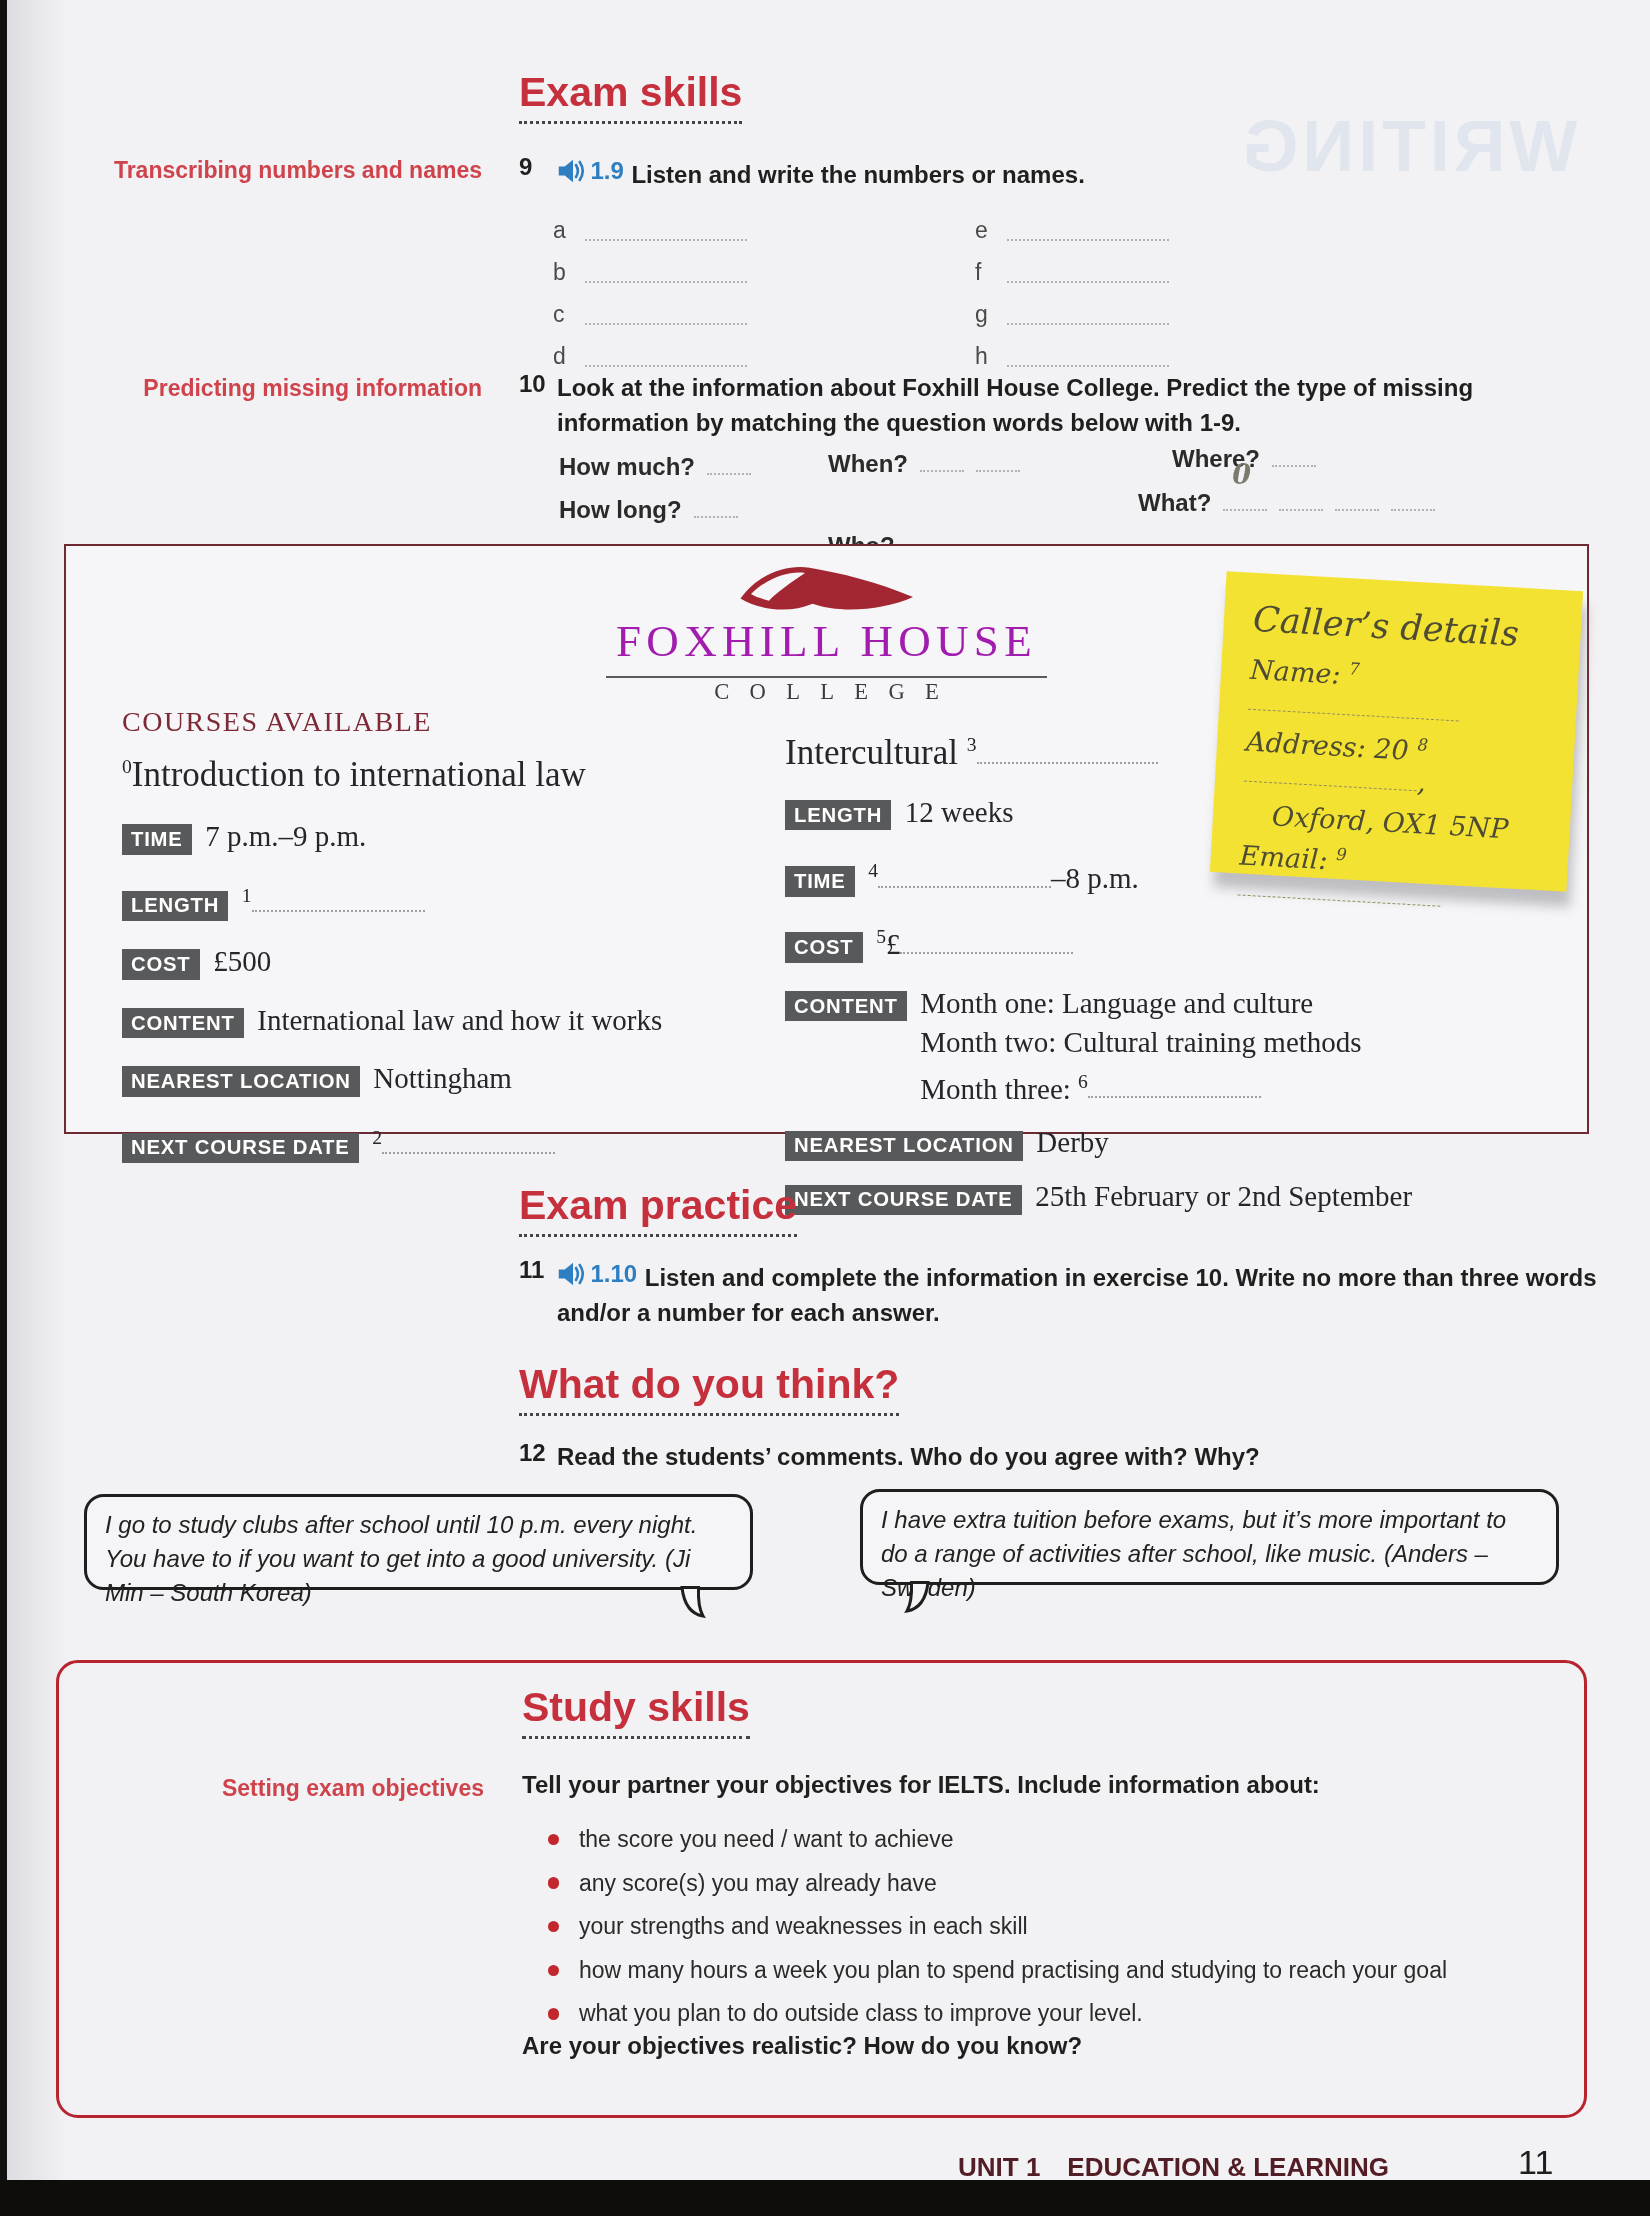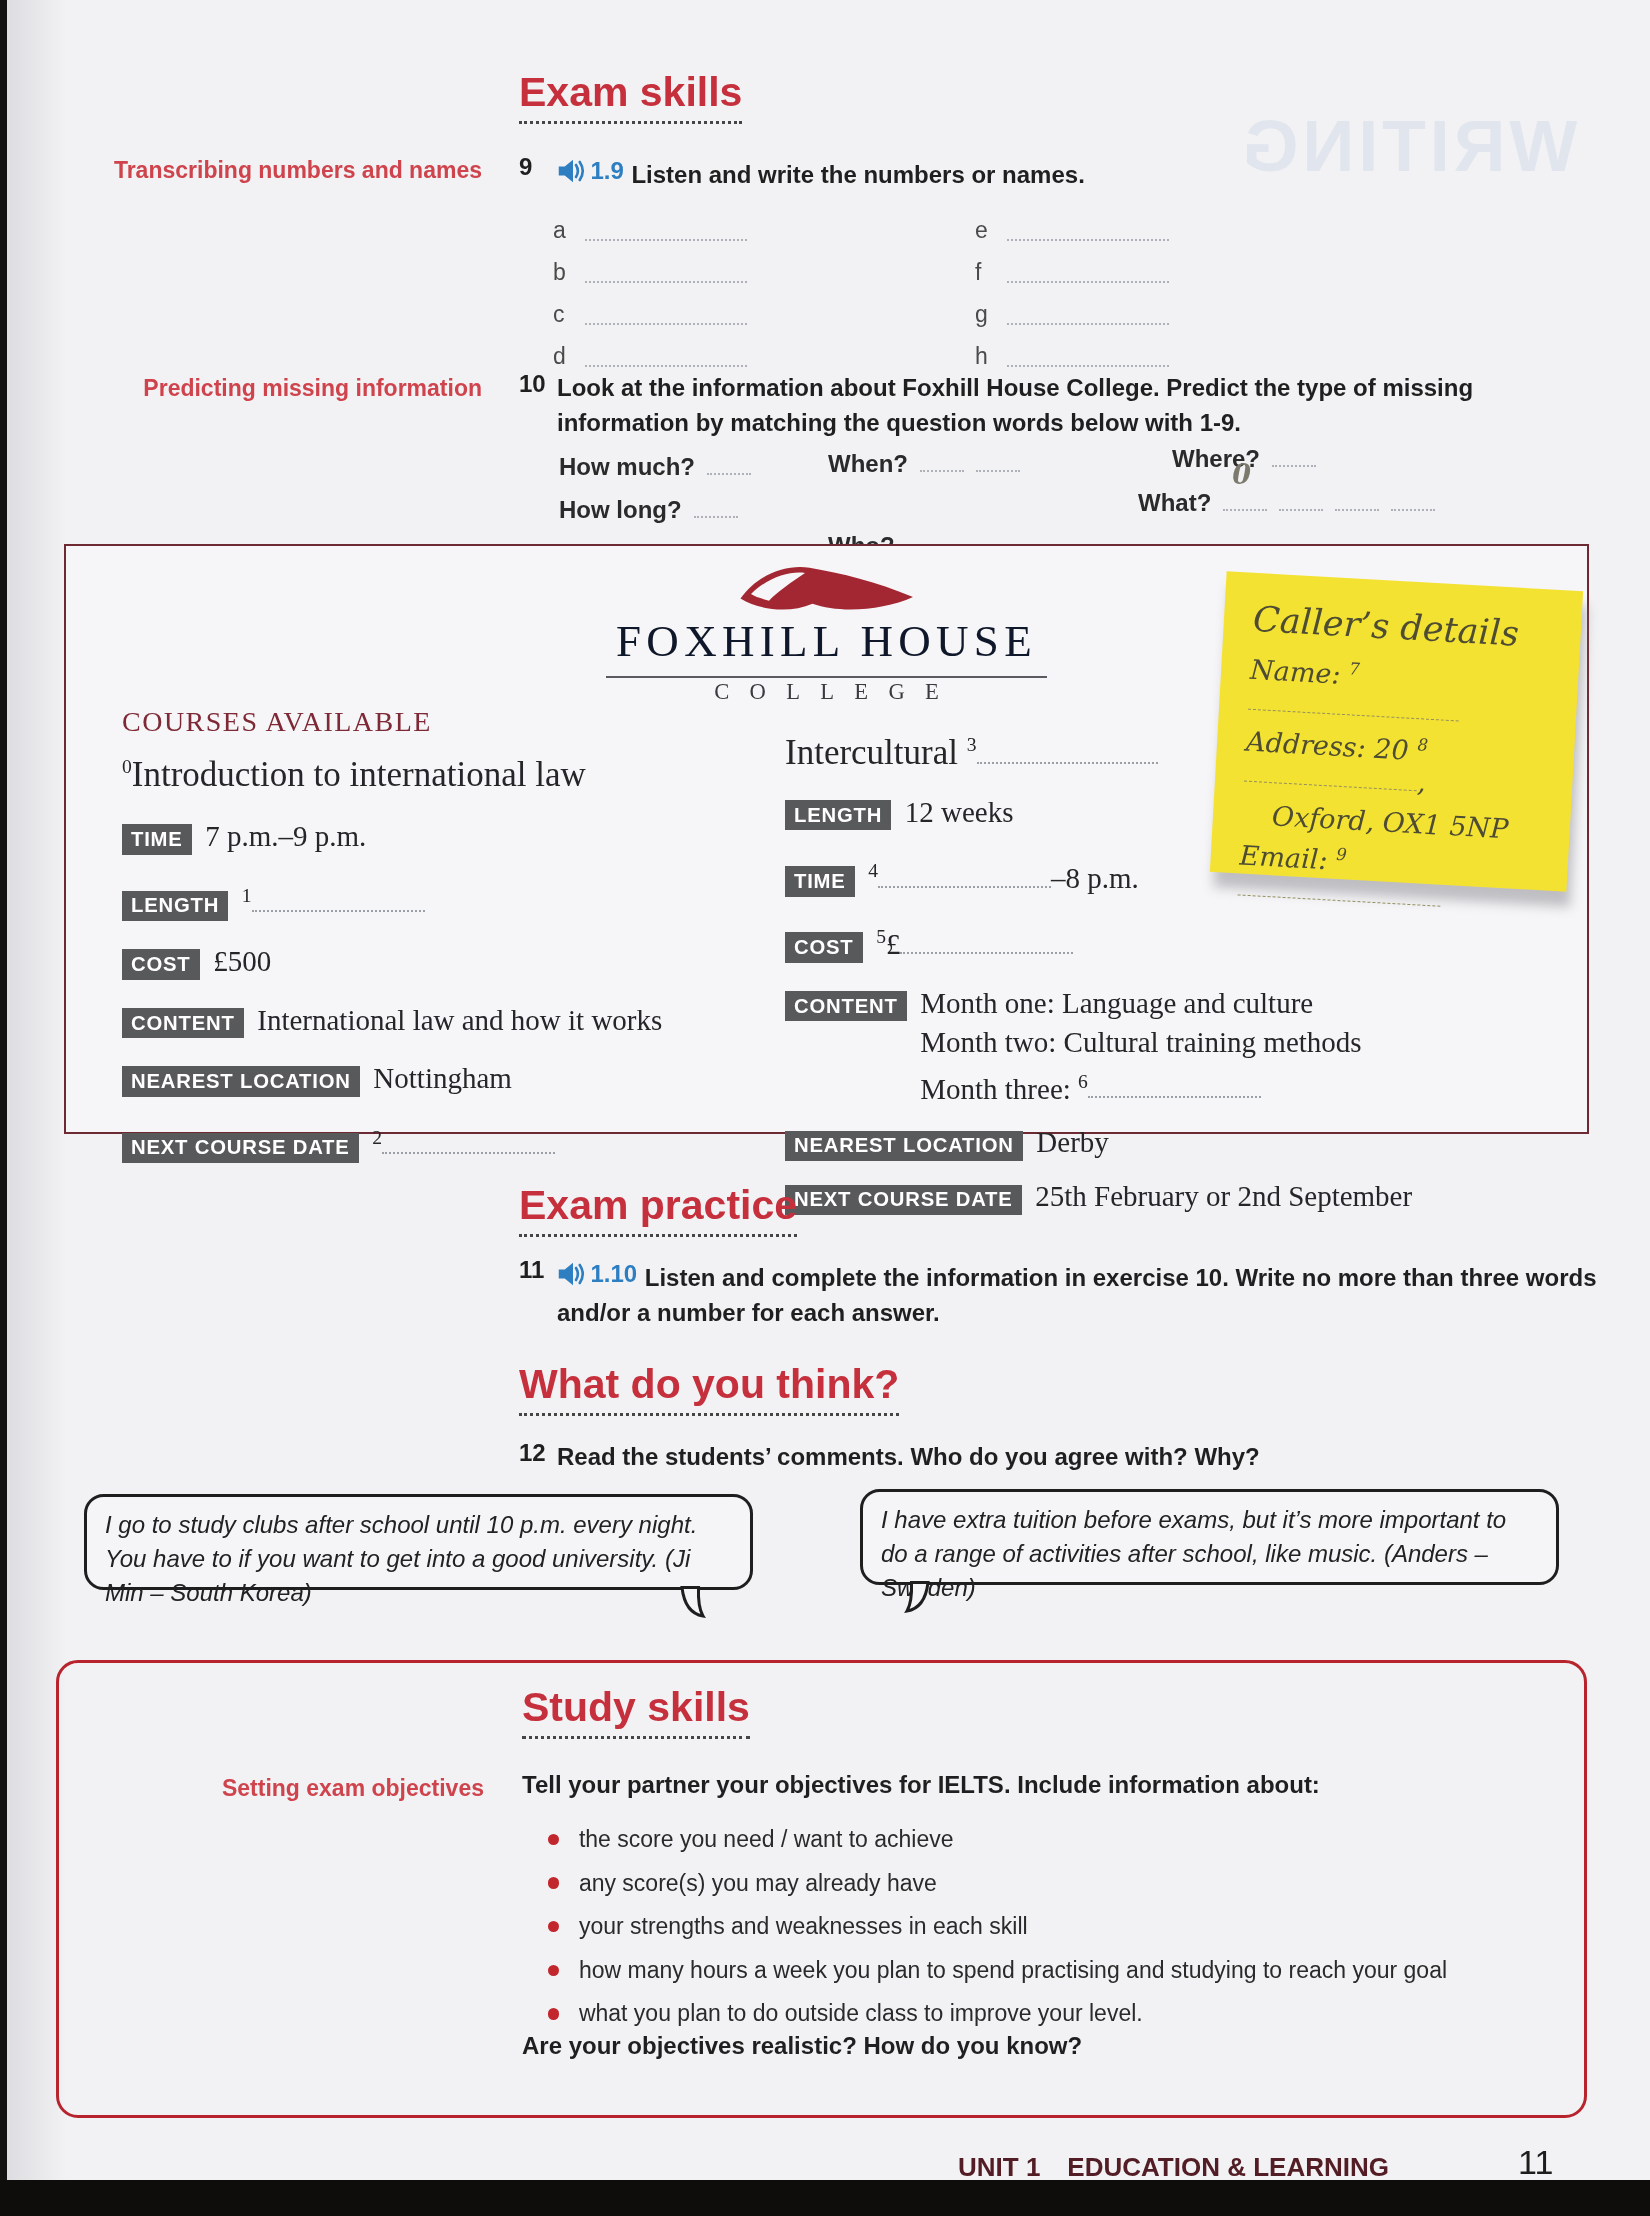--- a/index.html
+++ b/index.html
@@ -35,21 +35,21 @@
   .qword{position:absolute;font-size:24px;color:#2a2a2a;font-weight:bold;}
   .qblank{display:inline-block;position:relative;border-bottom:2.3px dotted #aeb2b8;
           width:44px;height:21px;margin-left:12px;}
   .hand-zero{position:absolute;left:9px;top:-29px;font-family:"DejaVu Serif",serif;
              font-style:italic;font-size:27px;color:#7c7a6c;}
   
   .card{position:absolute;left:64px;top:544px;width:1521px;height:586px;
         background:#f6f5f7;border:2.3px solid #6e2a33;}
   .logo{position:absolute;left:662px;top:15px;width:196px;height:60px;}
   .college-name{position:absolute;left:0;top:69px;width:100%;text-align:center;}
-  .college-name .n1{font-family:"Liberation Serif",serif;font-size:45px;color:#0f172a;
+  .college-name .n1{font-family:"Liberation Serif",serif;font-size:45px;color:#a21caf;
                     letter-spacing:5.3px;display:inline-block;border-bottom:2.3px solid #5a5b60;
                     padding:0 10.5px 9px 10.5px;}
   .college-name .n2{font-family:"Liberation Serif",serif;font-size:22.6px;color:#3a3a40;
                     letter-spacing:20.3px;margin-top:1px;text-indent:20.3px;}
   .card-col{position:absolute;font-family:"Liberation Serif",serif;color:#26262a;}
   .col-left{left:56px;top:160px;width:662px;}
   .col-right{left:719px;top:187px;width:794px;}
   .courses-avail{color:#7e2936;font-size:28px;letter-spacing:1.5px;margin-bottom:16.6px;}
   .course-title{font-size:35px;margin-bottom:22.6px;}
   .course-title sup, .serif-sup{font-size:19.6px;}

